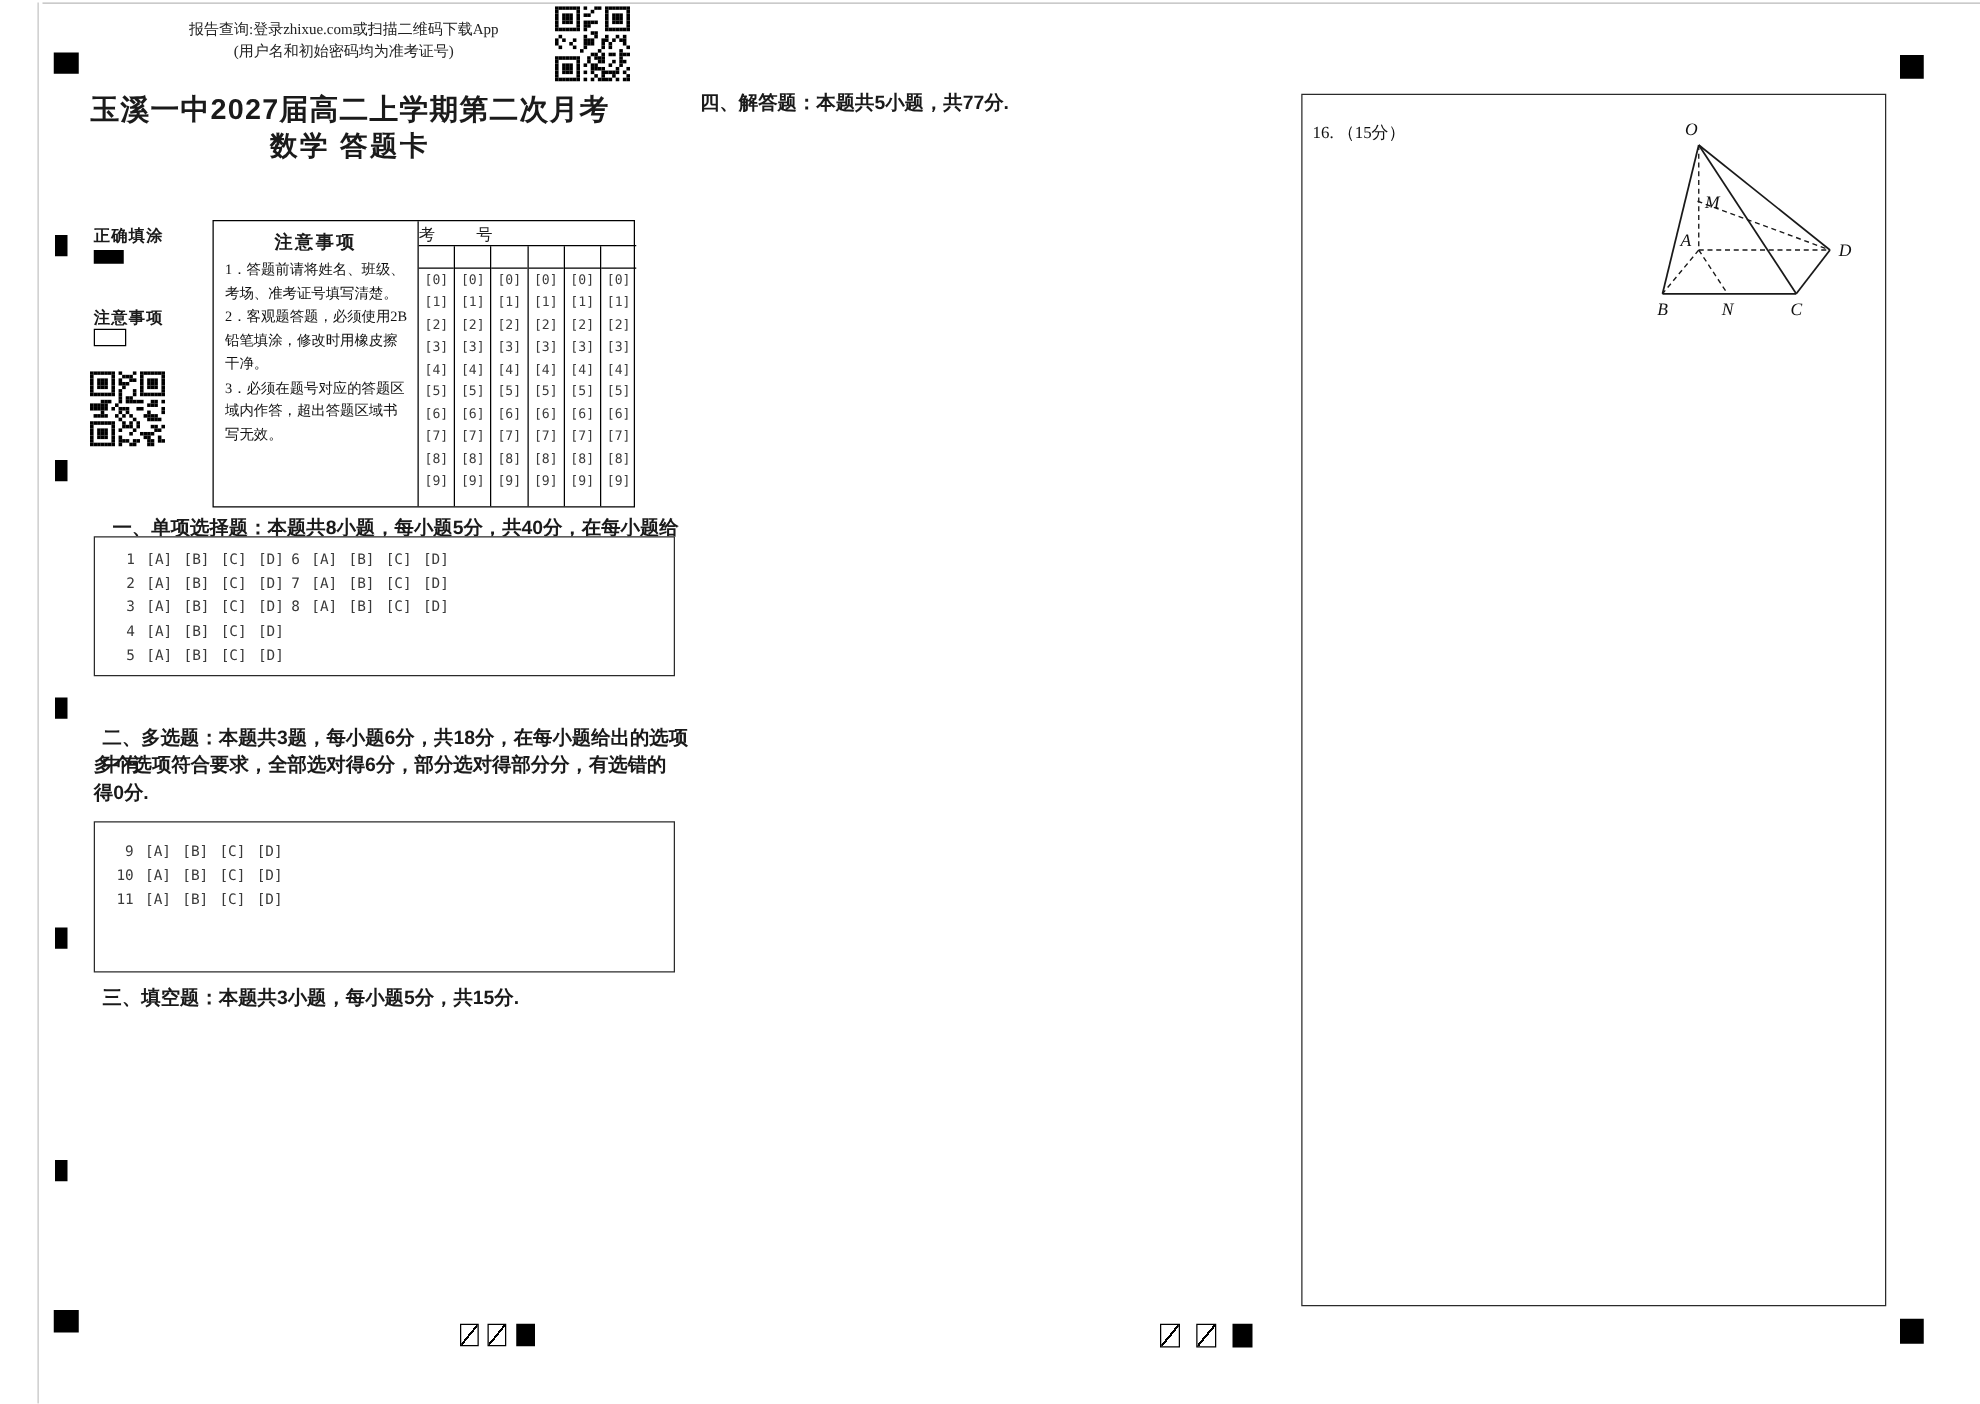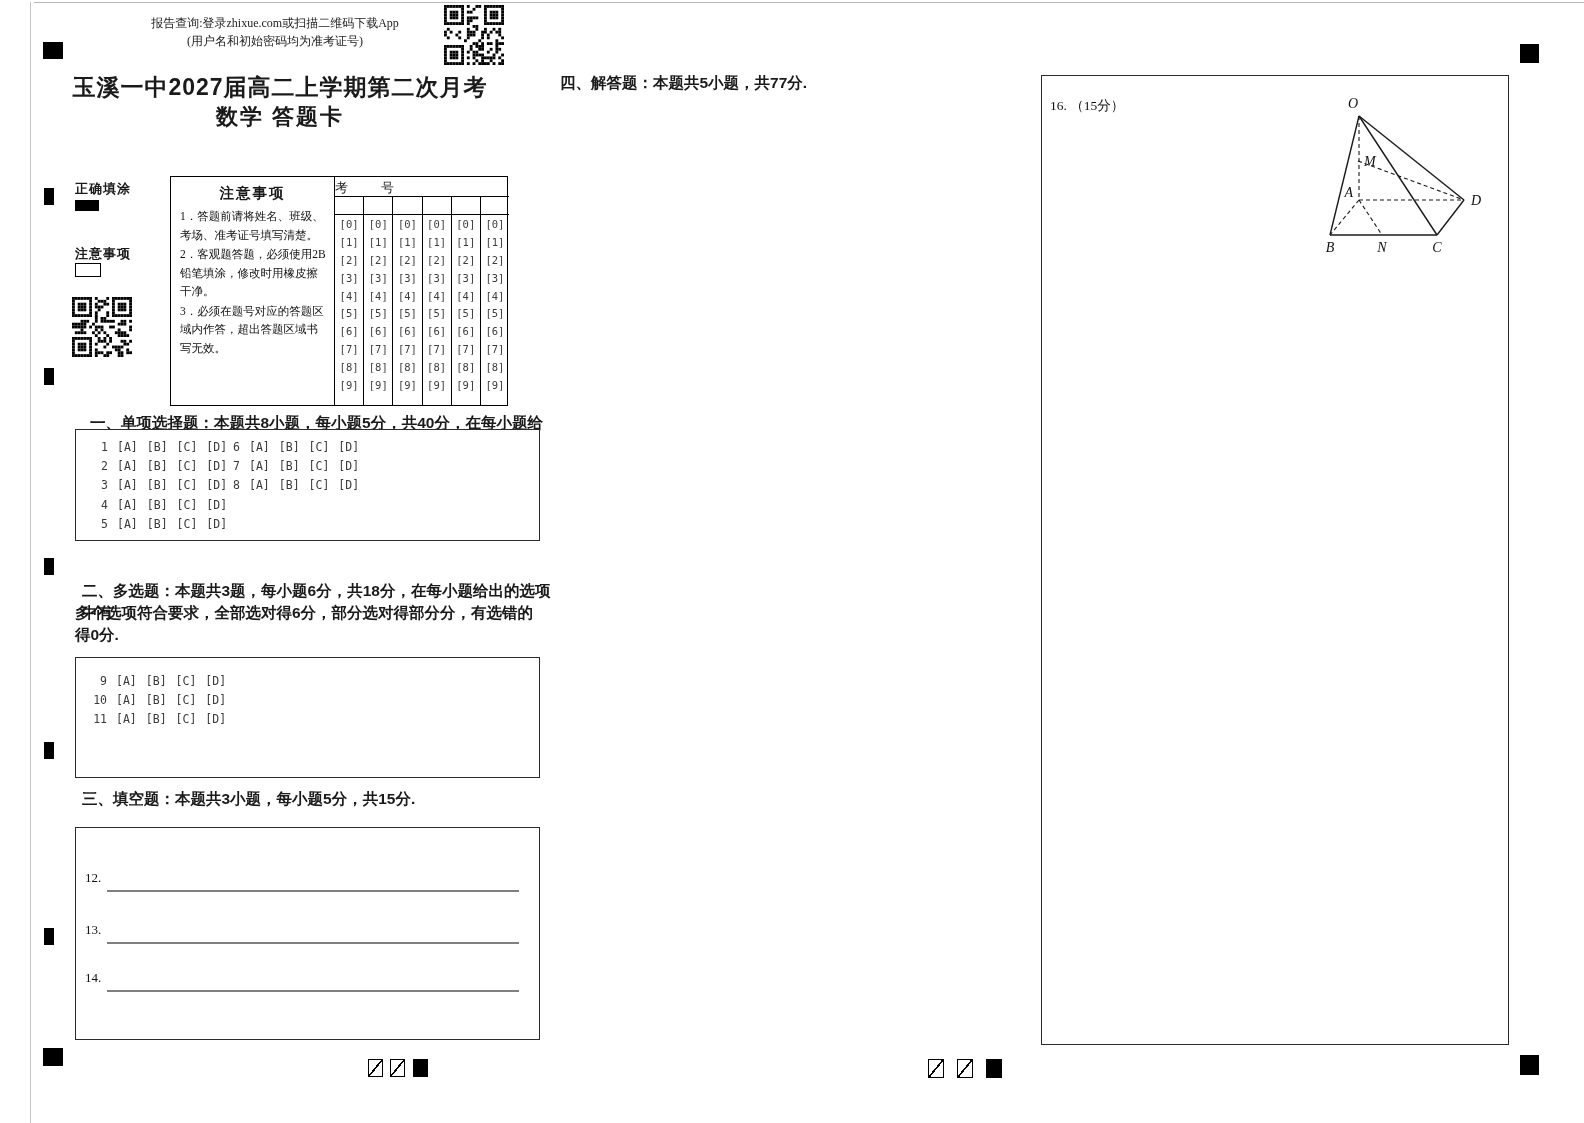--- a/index.html
+++ b/index.html
@@ -619,28 +619,20 @@
   <div class="abs sec-head" style="left:75px;top:602px;width:470px;">多个选项符合要求，全部选对得6分，部分选对得部分分，有选错的得0分.</div>
   <div class="abs ansbox" style="left:75px;top:657px;width:465px;height:121px;">
     <div class="ans-col" style="left:13px;top:14px;" id="s2c1">
         <div class="ans-row"><span class="ans-num" style="width: 18px;">9</span><span class="bubble">[A]</span><span class="bubble">[B]</span><span class="bubble">[C]</span><span class="bubble">[D]</span></div>
         <div class="ans-row"><span class="ans-num" style="width: 18px;">10</span><span class="bubble">[A]</span><span class="bubble">[B]</span><span class="bubble">[C]</span><span class="bubble">[D]</span></div>
         <div class="ans-row"><span class="ans-num" style="width: 18px;">11</span><span class="bubble">[A]</span><span class="bubble">[B]</span><span class="bubble">[C]</span><span class="bubble">[D]</span></div>
       </div>
   </div>
 
   <div class="abs sec-head" style="left:82px;top:788px;width:470px;">三、填空题：本题共3小题，每小题5分，共15分.</div>
-  <div class="abs ansbox" style="left:75px;top:827px;width:465px;height:213px;">
-    <div class="abs fi-label" style="left:9px;top:42px;">12.</div>
-    <div class="abs fi-line" style="left:31px;top:62px;width:412px;"></div>
-    <div class="abs fi-label" style="left:9px;top:94px;">13.</div>
-    <div class="abs fi-line" style="left:31px;top:114px;width:412px;"></div>
-    <div class="abs fi-label" style="left:9px;top:142px;">14.</div>
-    <div class="abs fi-line" style="left:31px;top:162px;width:412px;"></div>
-  </div>
 
   <div class="abs sec-head" style="left:560px;top:72px;width:470px;">四、解答题：本题共5小题，共77分.</div>
 
   <div class="abs ansbox" style="left:1041px;top:75px;width:468px;height:970px;">
     <div class="abs q-label" style="left:8px;top:21px;text-align:center;">16. （15分）</div>
     <svg class="abs" style="left:251px;top:10px;" width="210" height="175" id="figsvg">
         <line x1="66" y1="30" x2="37" y2="149" stroke="#1a1a1a" stroke-width="1.4"></line>
         <line x1="66" y1="30" x2="144" y2="149" stroke="#1a1a1a" stroke-width="1.4"></line>
         <line x1="66" y1="30" x2="171" y2="114" stroke="#1a1a1a" stroke-width="1.4"></line>
         <line x1="37" y1="149" x2="144" y2="149" stroke="#1a1a1a" stroke-width="1.4"></line>

